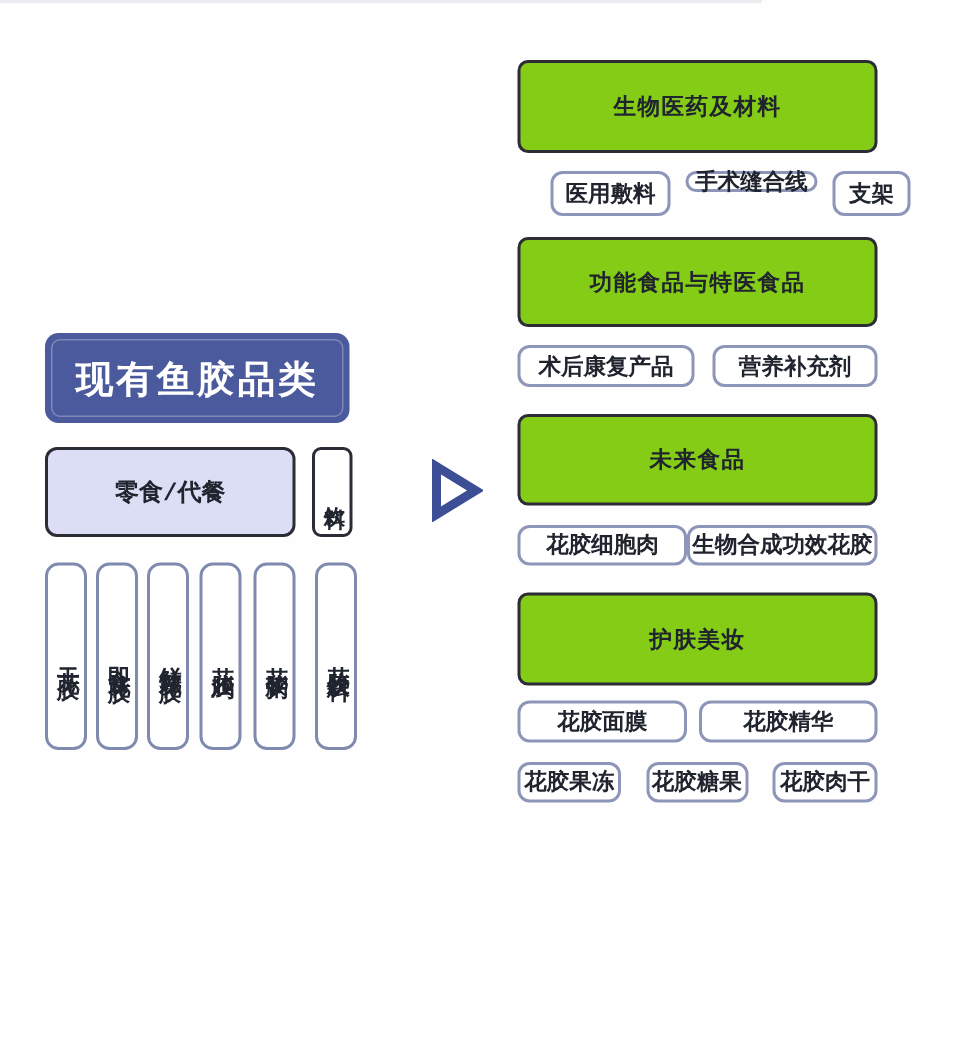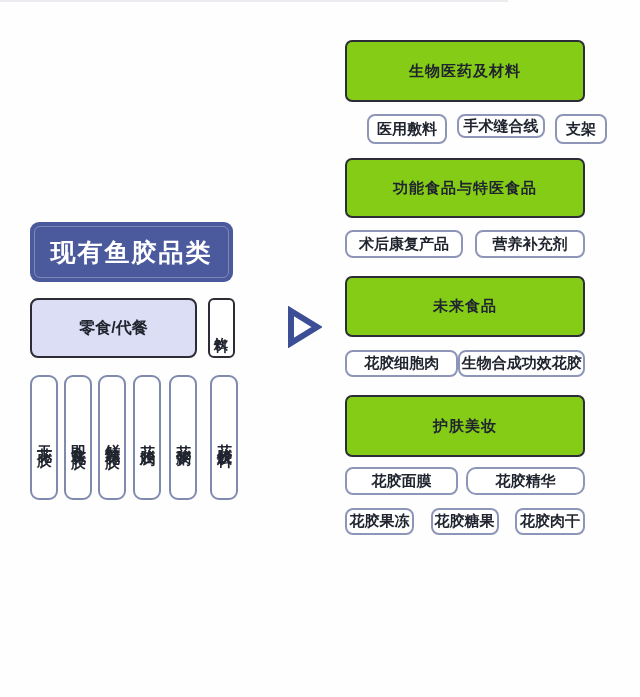--- a/index.html
+++ b/index.html
@@ -32,21 +32,21 @@
   .smallbox{
     background:#ffffff;border:2px solid #8d96b8;border-radius:8px;
     display:flex;align-items:center;justify-content:center;
     font-weight:bold;color:#20242e;font-size:15px;
     box-sizing:border-box;height:29px;
   }
   .subrow{display:flex;justify-content:space-between;width:240px;}
   
   .left-col{position:absolute;left:30px;top:222px;width:207px;}
   .left-title{width:203px;height:60px;font-size:25px;}
-  .left-row{display:flex;justify-content:space-between;width:205px;margin-top:16px;}
+  .left-row{display:flex;justify-content:space-between;width:205px;margin-top:16px;font-family:Liberation Mono, monospace;}
   .snackbox{
     width:167px;height:60px;background:#dbdef4;border:2px solid #2b2c35;border-radius:8px;
     display:flex;align-items:center;justify-content:center;
     font-weight:bold;color:#20242e;font-size:16px;box-sizing:border-box;
   }
   .drinkbox{
     width:27px;height:60px;background:#ffffff;border:2px solid #2b2c35;border-radius:6px;
     display:flex;align-items:center;justify-content:center;box-sizing:border-box;
     font-weight:bold;color:#20242e;font-size:14px;
     writing-mode:vertical-rl;text-orientation:upright;letter-spacing:2px;
@@ -95,40 +95,40 @@
     <svg width="36" height="42" viewBox="0 0 36 42" xmlns="http://www.w3.org/2000/svg">
       <polygon points="5,5 31,21 5,37" fill="#ffffff" stroke="#3c4f96" stroke-width="6" stroke-linejoin="miter"></polygon>
     </svg>
   </div>
 
   <section class="right-col">
 
     <div class="bigbox" style="height:62px;margin-top:15px;">生物医药及材料</div>
     <div class="subrow" style="margin-top:12px;padding-left:22px;">
       <div class="smallbox" style="width:80px;height:30px;">医用敷料</div>
-      <div class="smallbox" style="width:88px;height:24px;">手术缝合线</div>
+      <div class="smallbox" style="width:88px;height:14px;">手术缝合线</div>
       <div class="smallbox" style="width:52px;height:30px;">支架</div>
     </div>
 
     <div class="bigbox" style="height:60px;margin-top:14px;">功能食品与特医食品</div>
     <div class="subrow" style="margin-top:12px;">
       <div class="smallbox" style="width:118px;height:28px;">术后康复产品</div>
       <div class="smallbox" style="width:110px;height:28px;">营养补充剂</div>
     </div>
 
     <div class="bigbox" style="height:61px;margin-top:18px;">未来食品</div>
     <div class="subrow" style="margin-top:13px;">
       <div class="smallbox" style="width:118px;height:27px;">花胶细胞肉</div>
       <div class="smallbox" style="width:132px;height:27px;">生物合成功效花胶</div>
     </div>
 
     <div class="bigbox" style="height:62px;margin-top:18px;">护肤美妆</div>
     <div class="subrow" style="margin-top:10px;">
       <div class="smallbox" style="width:113px;height:28px;text-align:right;">花胶面膜</div>
-      <div class="smallbox" style="width:119px;height:28px;border-radius:10px;">花胶精华</div>
+      <div class="smallbox" style="width:119px;height:28px;">花胶精华</div>
     </div>
 
     <div class="subrow" style="margin-top:13px;">
       <div class="smallbox" style="width:69px;height:27px;">花胶果冻</div>
       <div class="smallbox" style="width:68px;height:27px;">花胶糖果</div>
       <div class="smallbox" style="width:70px;height:27px;">花胶肉干</div>
     </div>
   </section>
 </div>
 

